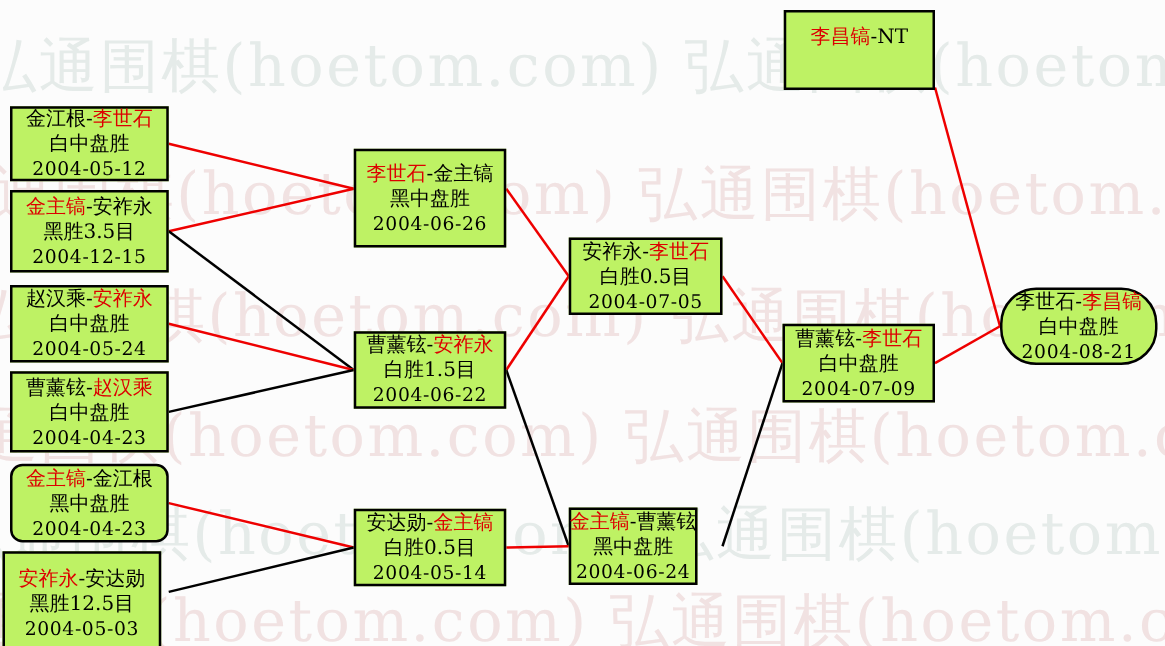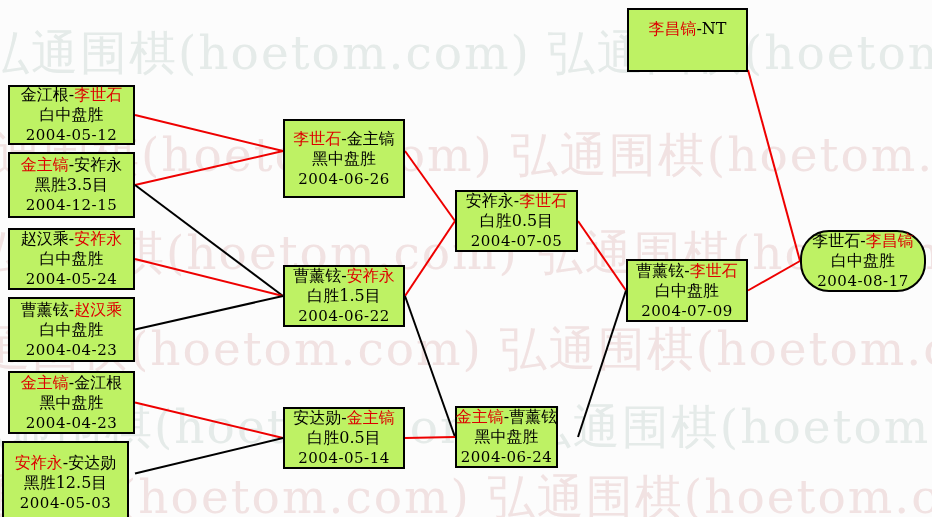--- a/index.html
+++ b/index.html
@@ -89,21 +89,21 @@
     <div class="l2">白中盘胜</div>
     <div class="l3">2004-05-24</div>
   </div>
 
   <div class="box" id="b4" style="left:8px;top:297px;width:127px;height:65px;">
     <div class="l1"><span>曹薰铉</span><span>-</span><span class="winner">赵汉乘</span></div>
     <div class="l2">白中盘胜</div>
     <div class="l3">2004-04-23</div>
   </div>
 
-  <div class="box" id="b5" style="left:8px;top:371px;width:127px;height:63px;">
+  <div class="box" id="b5" style="left:8px;top:371px;width:127px;height:63px;border-radius:10px;">
     <div class="l1"><span class="winner">金主镐</span><span>-</span><span>金江根</span></div>
     <div class="l2">黑中盘胜</div>
     <div class="l3">2004-04-23</div>
   </div>
 
   <div class="box" id="b6" style="left:2px;top:441px;width:127px;height:84px;">
     <div class="l1"><span class="winner">安祚永</span><span>-</span><span>安达勋</span></div>
     <div class="l2">黑胜12.5目</div>
     <div class="l3">2004-05-03</div>
   </div>
@@ -145,16 +145,16 @@
   </div>
 
   <div class="box top-align" id="nt" style="left:627px;top:8px;width:121px;height:64px;">
     <div class="l1"><span class="winner">李昌镐</span><span>-</span><span>NT</span></div>
 
   </div>
 
   <div class="box" id="f1" style="left:800px;top:230px;width:126px;height:62px;border-radius:29px;">
     <div class="l1"><span>李世石</span><span>-</span><span class="winner">李昌镐</span></div>
     <div class="l2">白中盘胜</div>
-    <div class="l3">2004-08-17</div>
+    <div class="l3">2004-08-21</div>
   </div>
 
 </div>
 
 </body></html>

